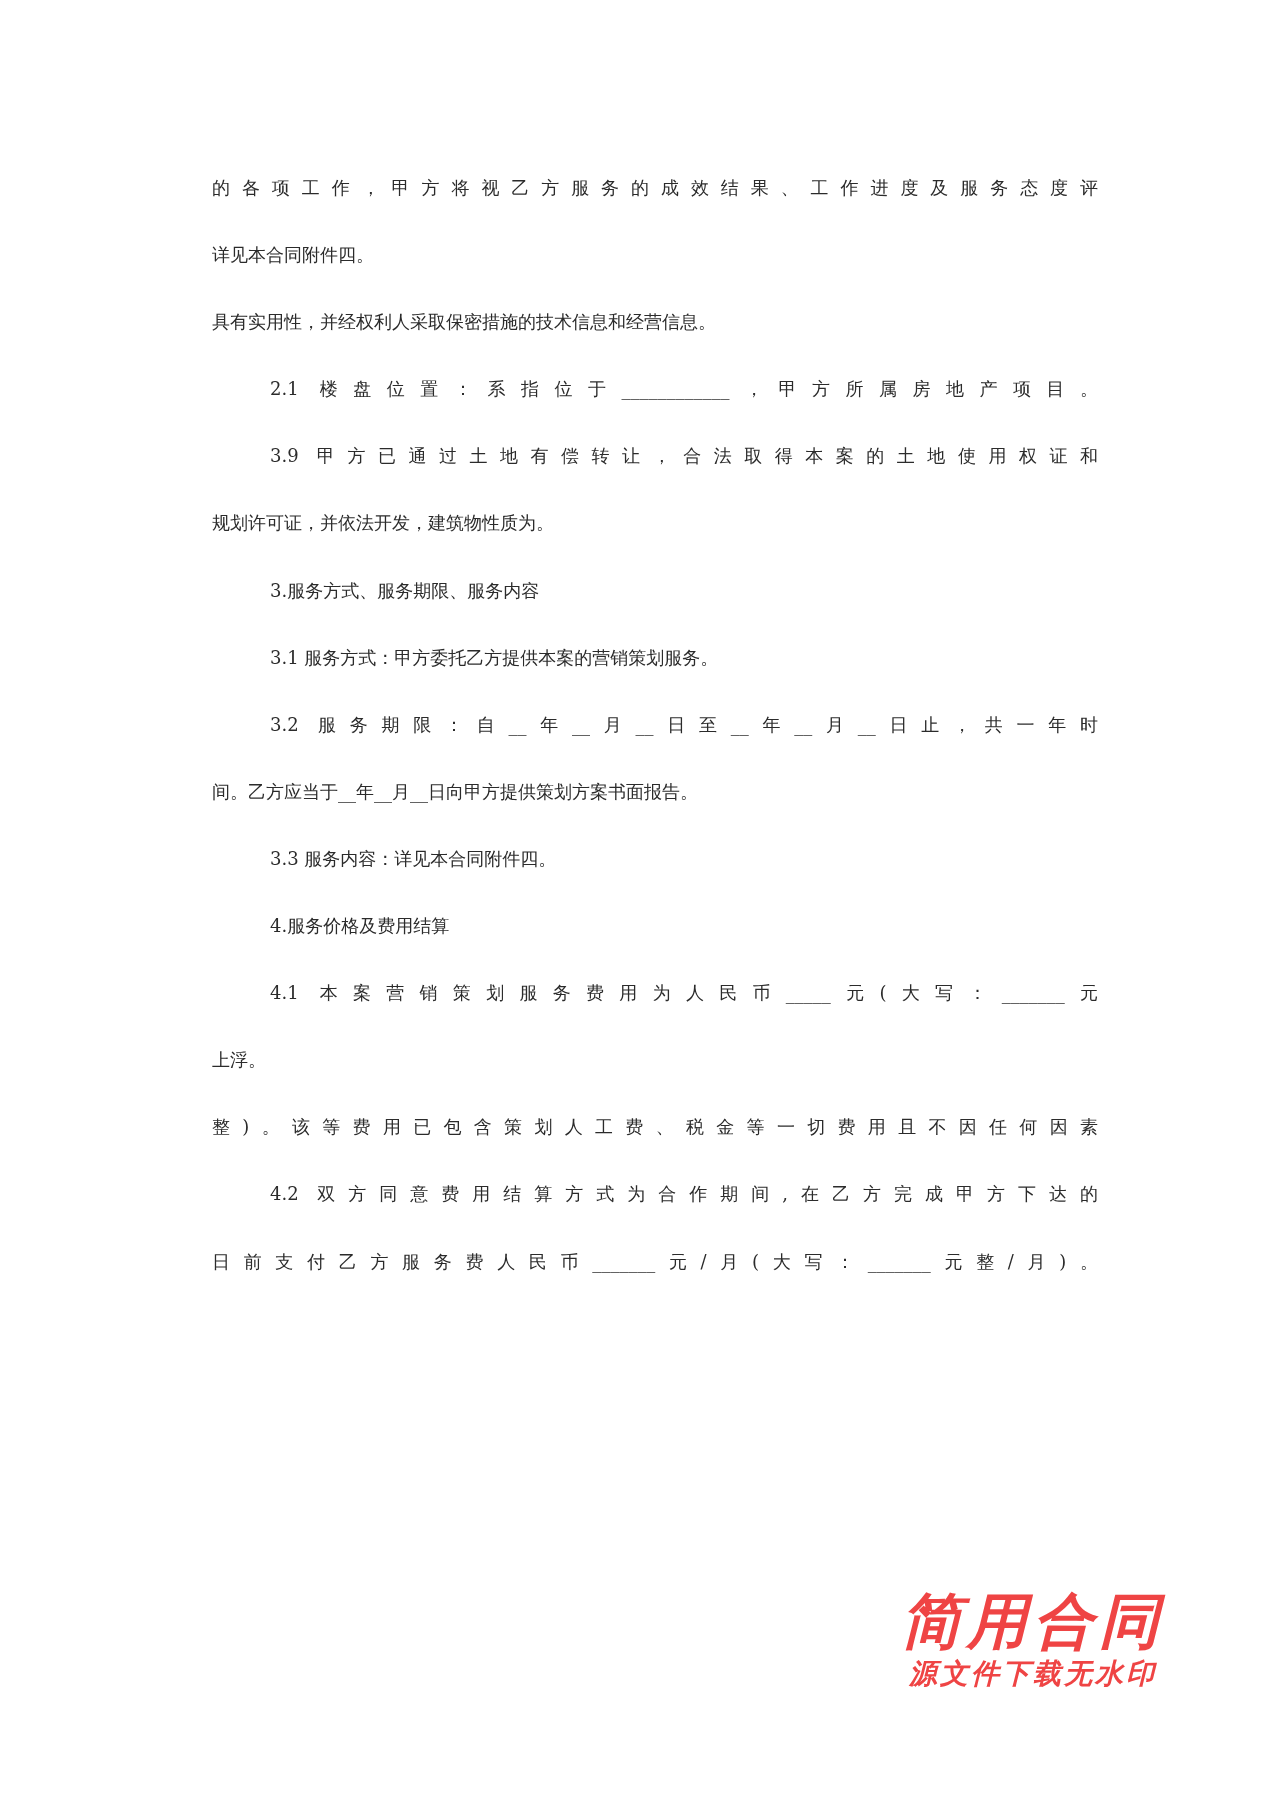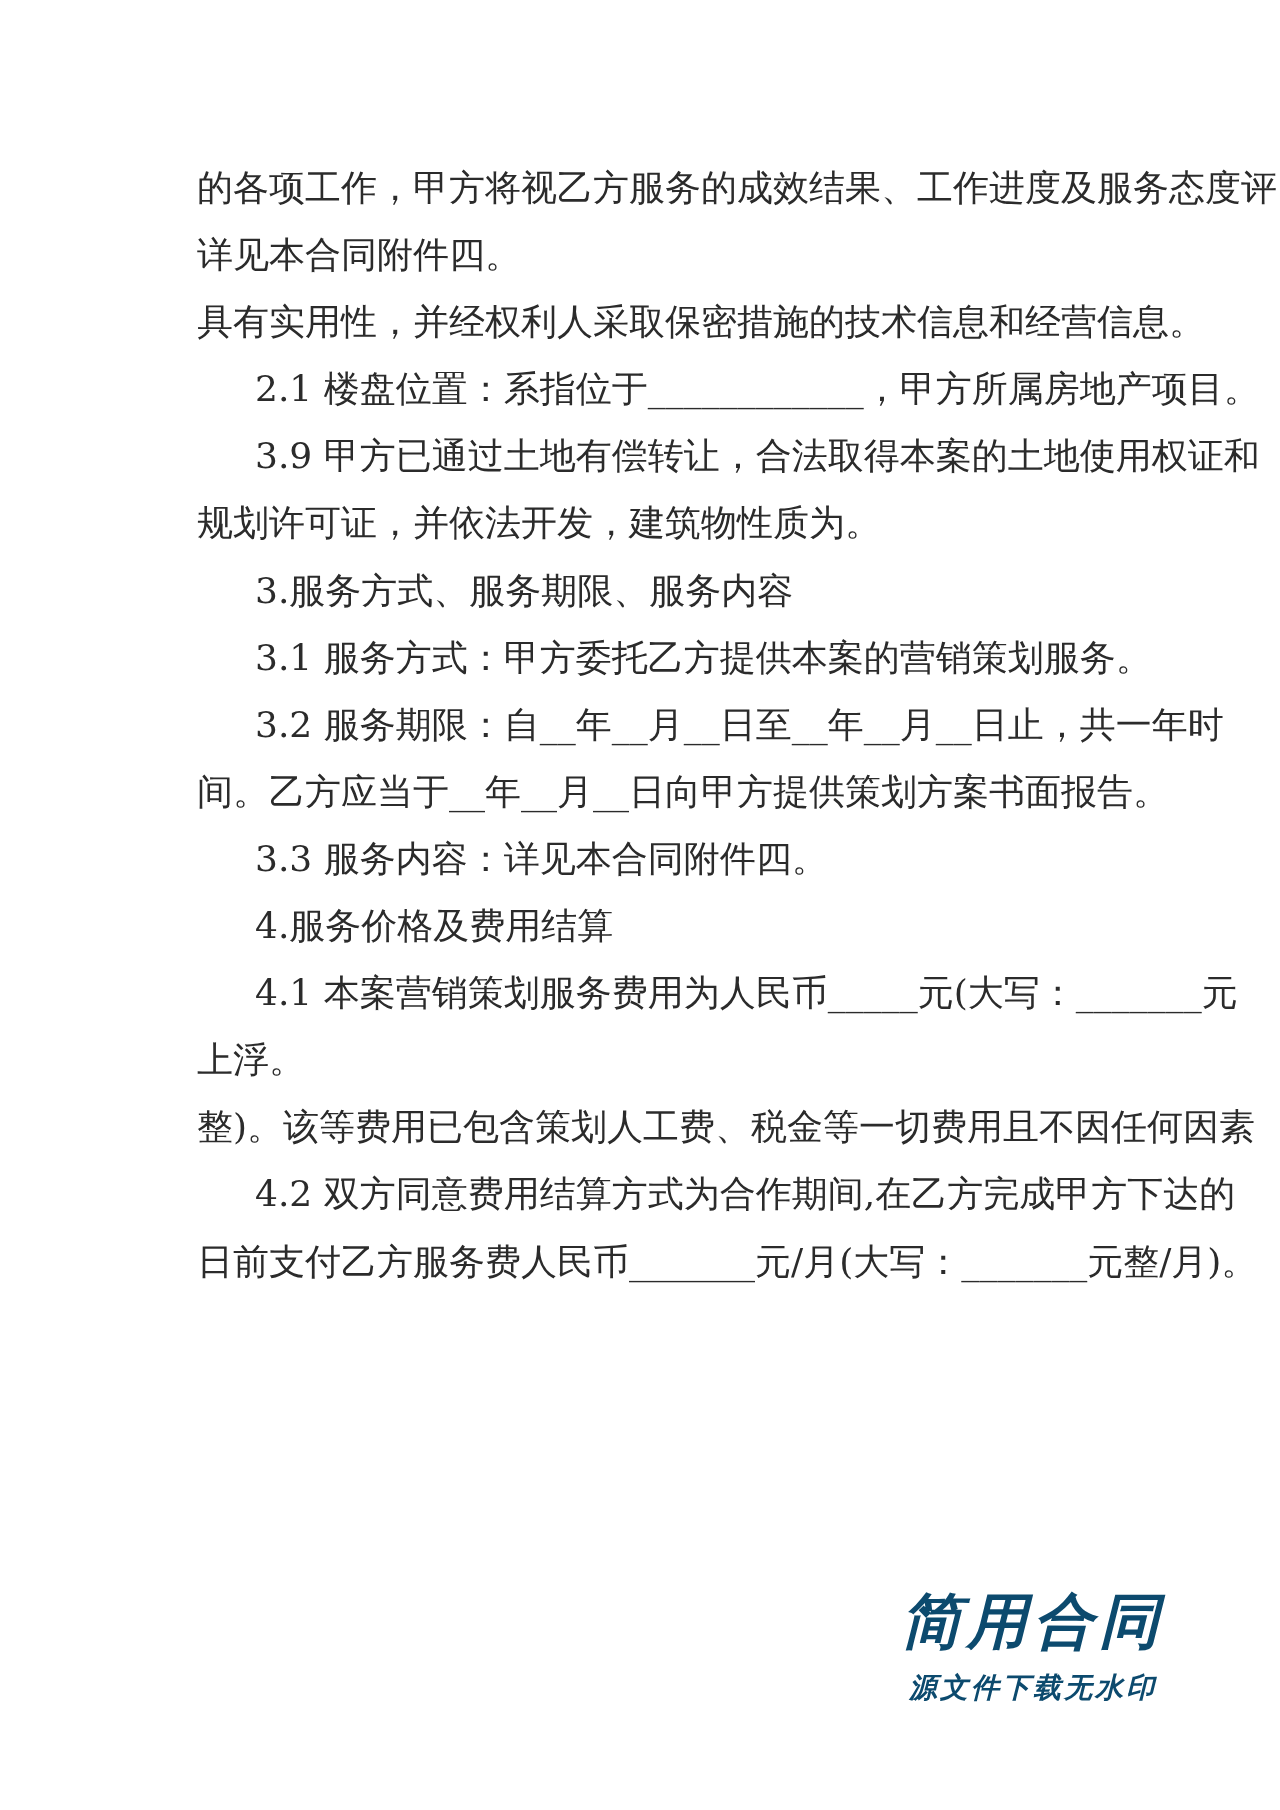--- a/index.html
+++ b/index.html
@@ -1,37 +1,37 @@
 <!DOCTYPE html>
 <html><head>
 <meta charset="utf-8">
 <style>
   html, body { margin: 0; padding: 0; background: #ffffff; }
   body { width: 1280px; height: 1810px; position: relative; overflow: hidden; }
   .page {
     position: absolute; left: 0; top: 0; width: 1280px; height: 1810px; background: #fff;
   }
   .text {
-    position: absolute; left: 197px; top: 154px; width: 886px;
+    position: absolute; left: 212px; top: 154px; width: 886px;
     font-family: "DejaVu Serif", "Liberation Serif", serif;
-    font-size: 36px; color: #2b2b2b;
+    font-size: 18px; color: #2b2b2b;
   }
   .line {
     height: 67.1px; line-height: 67.1px; white-space: nowrap;
     overflow: visible;
   }
   .line.full { text-align: justify; text-align-last: justify; }
   .line.indent { padding-left: 58px; }
   .watermark {
     position: absolute; left: 885px; top: 1586px; width: 296px; text-align: center;
-    color: #0c4a6e; font-family: "DejaVu Sans", "Liberation Sans", sans-serif;
+    color: #ef4444; font-family: "DejaVu Sans", "Liberation Sans", sans-serif;
     font-weight: bold; font-style: italic;
   }
   .wm-title { font-size: 60px; line-height: 70px; letter-spacing: 6px; }
-  .wm-sub { font-size: 28px; line-height: 36px; letter-spacing: 3px; margin-top: 14px; }
+  .wm-sub { font-size: 28px; line-height: 36px; letter-spacing: 3px; }
 </style>
 </head>
 <body>
 
 <div class="page">
   <div class="text">
     <div class="line full">的各项工作，甲方将视乙方服务的成效结果、工作进度及服务态度评</div>
     <div class="line">详见本合同附件四。</div>
     <div class="line">具有实用性，并经权利人采取保密措施的技术信息和经营信息。</div>
     <div class="line full indent">2.1 楼盘位置：系指位于____________，甲方所属房地产项目。</div>

